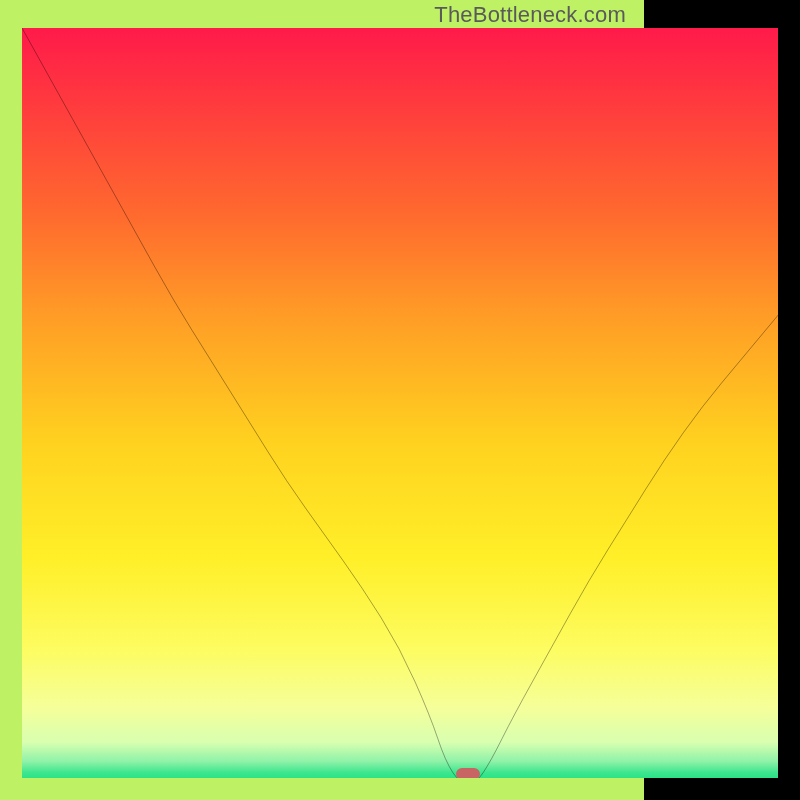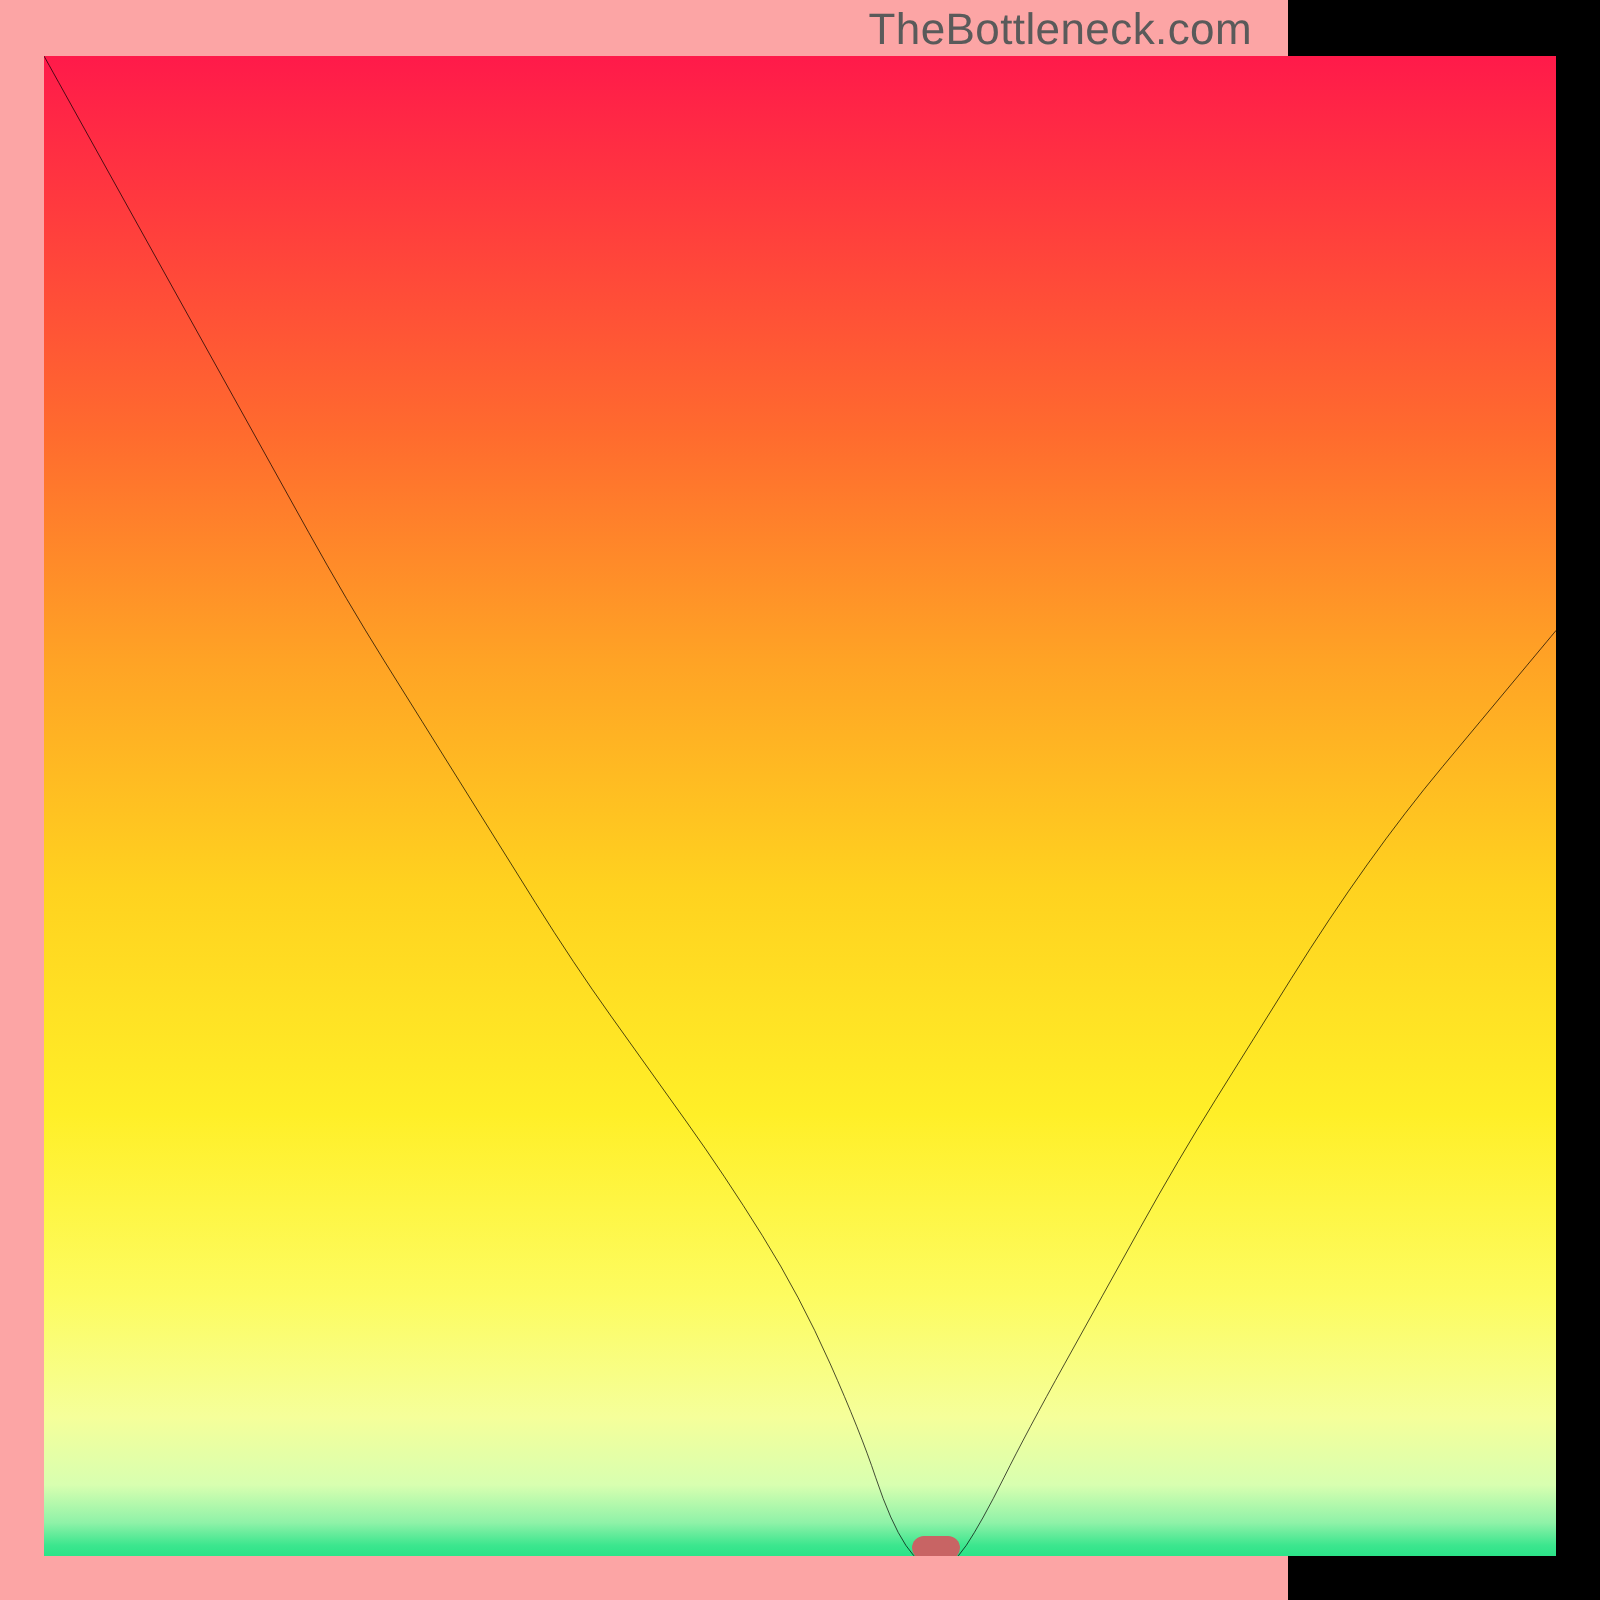--- a/index.html
+++ b/index.html
@@ -7,21 +7,21 @@
     padding: 0;
     width: 800px;
     height: 800px;
     background: #000;
     overflow: hidden;
   }
   .frame {
     position: relative;
     width: 644px;
     height: 800px;
-    background: #fca5a5;
+    background: #bef264;
   }
   .watermark {
     position: absolute;
     top: 2px;
     right: 18px;
     font-family: Arial, Helvetica, sans-serif;
     font-size: 22px;
     color: #5a5a5a;
     letter-spacing: 0.2px;
     z-index: 5;

